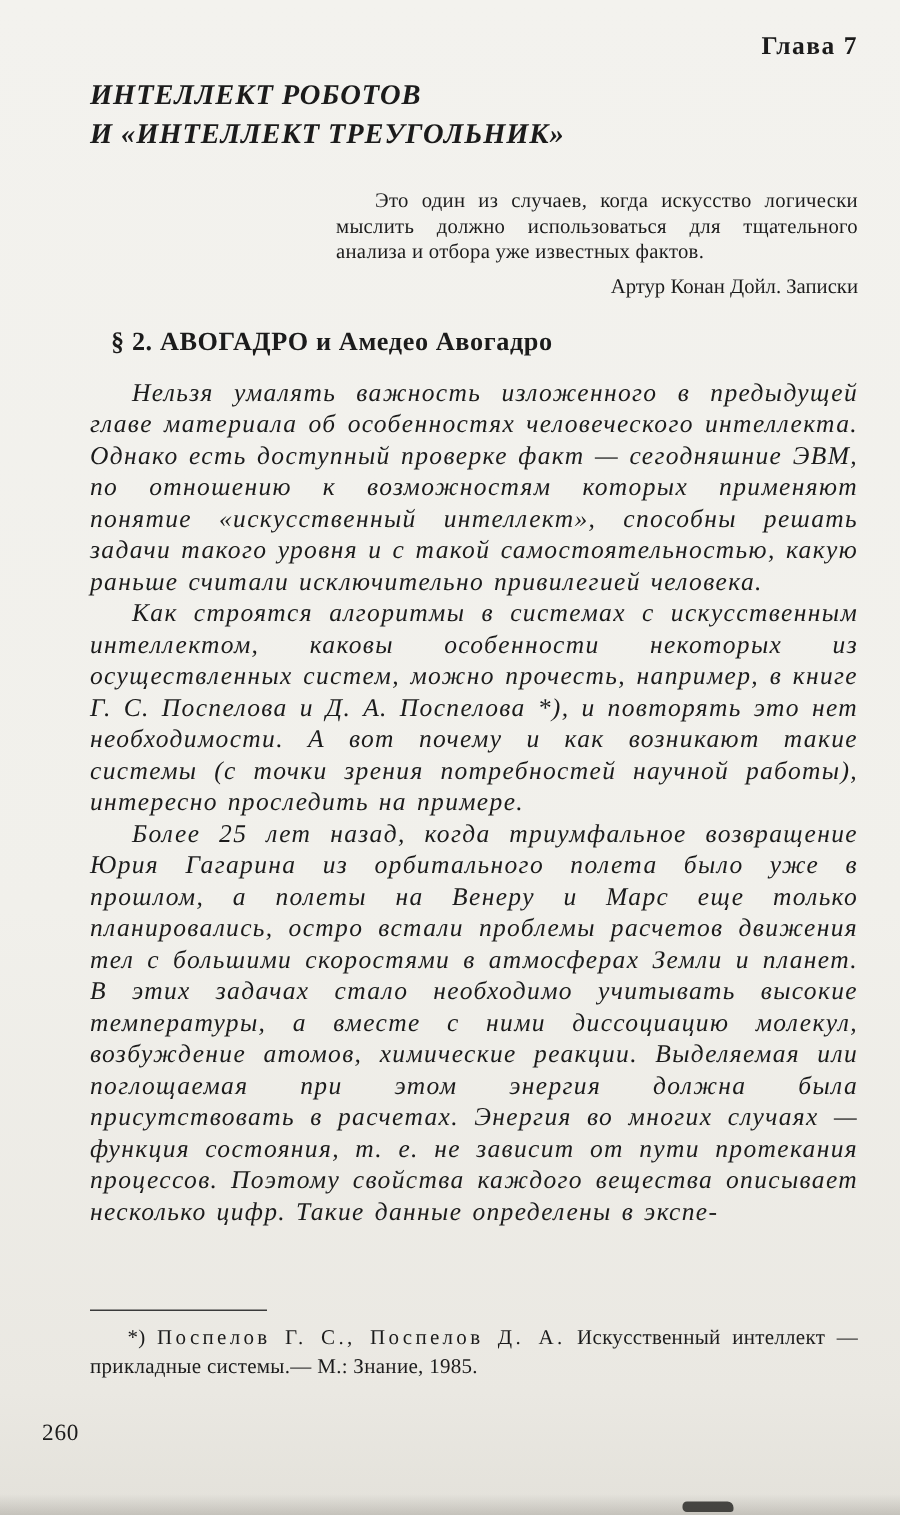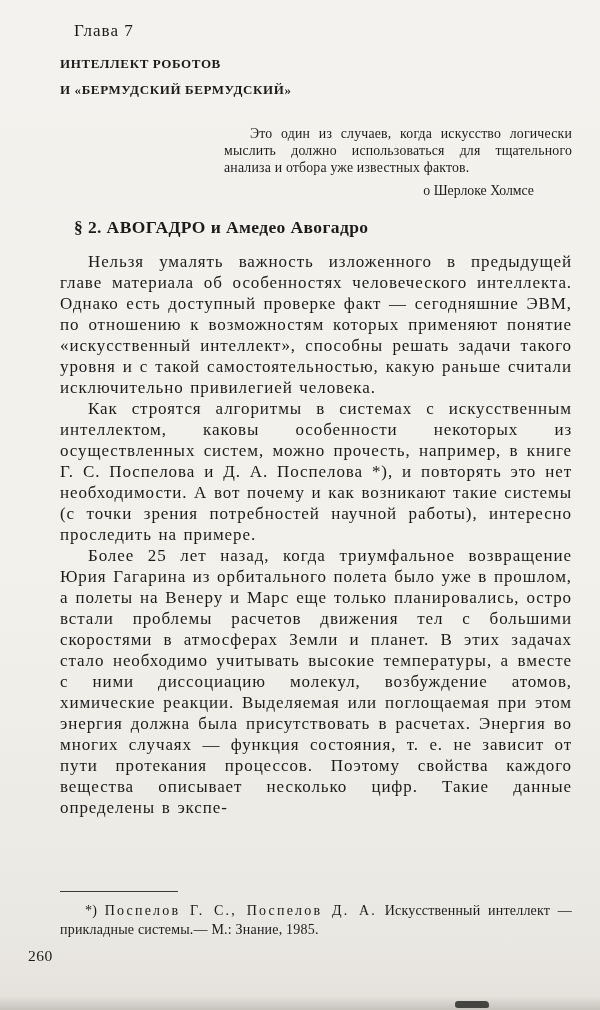--- a/index.html
+++ b/index.html
@@ -13,32 +13,34 @@
     height: 1010px;
     margin: 0;
     box-sizing: border-box;
     background: linear-gradient(180deg, #f3f2ee 0%, #f1f0eb 60%, #eae8e2 92%, #e3e1da 100%);
     color: #1b1b1b;
     font-family: "Liberation Serif", "DejaVu Serif", serif;
     padding: 20px 28px 0 60px;
     overflow: hidden;
   }
   .chapter-label {
-    font-weight: normal;
+    font-weight: bold;
     font-size: 17px;
     letter-spacing: 1px;
-    margin-left: 14px;
+    margin-left: 25px;
     line-height: 22px;
+    text-align: right;
   }
   .chapter-title {
     margin: 9px 0 0 0;
-    font-size: 13px;
+    font-size: 19px;
     font-weight: bold;
     line-height: 26px;
     letter-spacing: 0.6px;
+    font-style: italic;
   }
   .epigraph {
     margin-top: 22px;
     margin-left: 164px;
   }
   .epigraph-text {
     margin: 0;
     font-size: 13.8px;
     line-height: 17px;
     text-align: justify;
@@ -67,26 +69,27 @@
   .body-text p {
     margin: 0;
     font-size: 17px;
     line-height: 21px;
     text-align: justify;
     text-indent: 28px;
     letter-spacing: 0.9px;
     word-spacing: 1.5px;
     -webkit-hyphens: auto;
     hyphens: auto;
+    font-style: italic;
   }
   .footnote {
     position: absolute;
     left: 60px;
     right: 28px;
-    top: 891px;
+    top: 873px;
   }
   .footnote-rule {
     width: 118px;
     height: 1px;
     background: #3a3a3a;
     margin-bottom: 9px;
   }
   .footnote-text {
     margin: 0;
     font-size: 14px;
@@ -127,27 +130,27 @@
 </style>
 </head>
 <body>
 
 <div class="page">
 
   <div class="chapter-label">Глава 7</div>
 
   <h1 class="chapter-title">
     <span>ИНТЕЛЛЕКТ РОБОТОВ</span><br>
-    <span>И «БЕРМУДСКИЙ БЕРМУДСКИЙ»</span>
+    <span>И «ИНТЕЛЛЕКТ ТРЕУГОЛЬНИК»</span>
   </h1>
 
   <div class="epigraph">
     <p class="epigraph-text">Это один из случаев, когда искусство логически мыслить должно использоваться для тщательного анализа и отбора уже известных фактов.</p>
     <div class="attribution">
-      <div class="attribution-line2">о Шерлоке Холмсе</div>
+      <div class="attribution-line1">Артур Конан Дойл. Записки</div>
     </div>
   </div>
 
   <h2 class="section-heading">§ 2. АВОГАДРО и Амедео Авогадро</h2>
 
   <div class="body-text">
     <p>Нельзя умалять важность изложенного в предыдущей главе материала об особенностях человеческого интеллекта. Однако есть доступный проверке факт — сегодняшние ЭВМ, по отношению к возможностям которых применяют понятие «искусственный интеллект», способны решать задачи такого уровня и с такой самостоятельностью, какую раньше считали исключительно привилегией человека.</p>
     <p>Как строятся алгоритмы в системах с искусственным интеллектом, каковы особенности некоторых из осуществленных систем, можно прочесть, например, в книге Г. С. Поспелова и Д. А. Поспелова *), и повторять это нет необходимости. А вот почему и как возникают такие системы (с точки зрения потребностей научной работы), интересно проследить на примере.</p>
     <p>Более 25 лет назад, когда триумфальное возвращение Юрия Гагарина из орбитального полета было уже в прошлом, а полеты на Венеру и Марс еще только планировались, остро встали проблемы расчетов движения тел с большими скоростями в атмосферах Земли и планет. В этих задачах стало необходимо учитывать высокие температуры, а вместе с ними диссоциацию молекул, возбуждение атомов, химические реакции. Выделяемая или поглощаемая при этом энергия должна была присутствовать в расчетах. Энергия во многих случаях — функция состояния, т. е. не зависит от пути протекания процессов. Поэтому свойства каждого вещества описывает несколько цифр. Такие данные определены в экспе-</p>
   </div>

